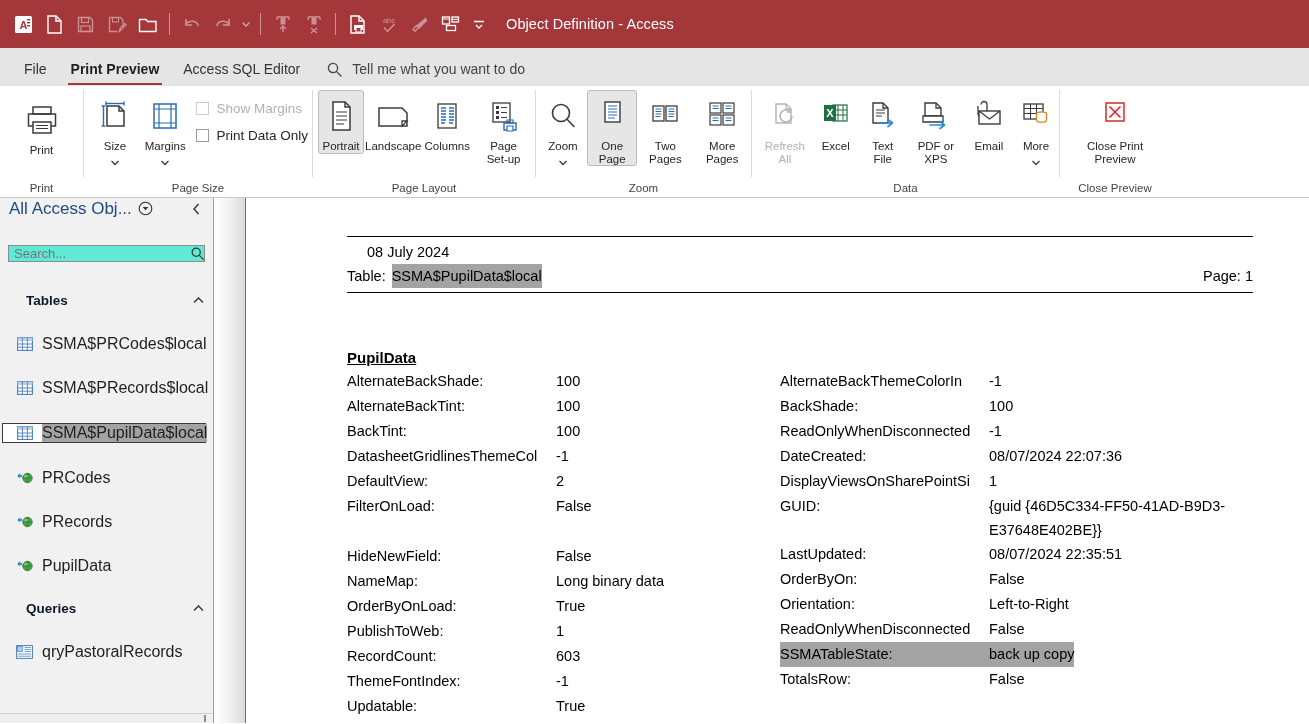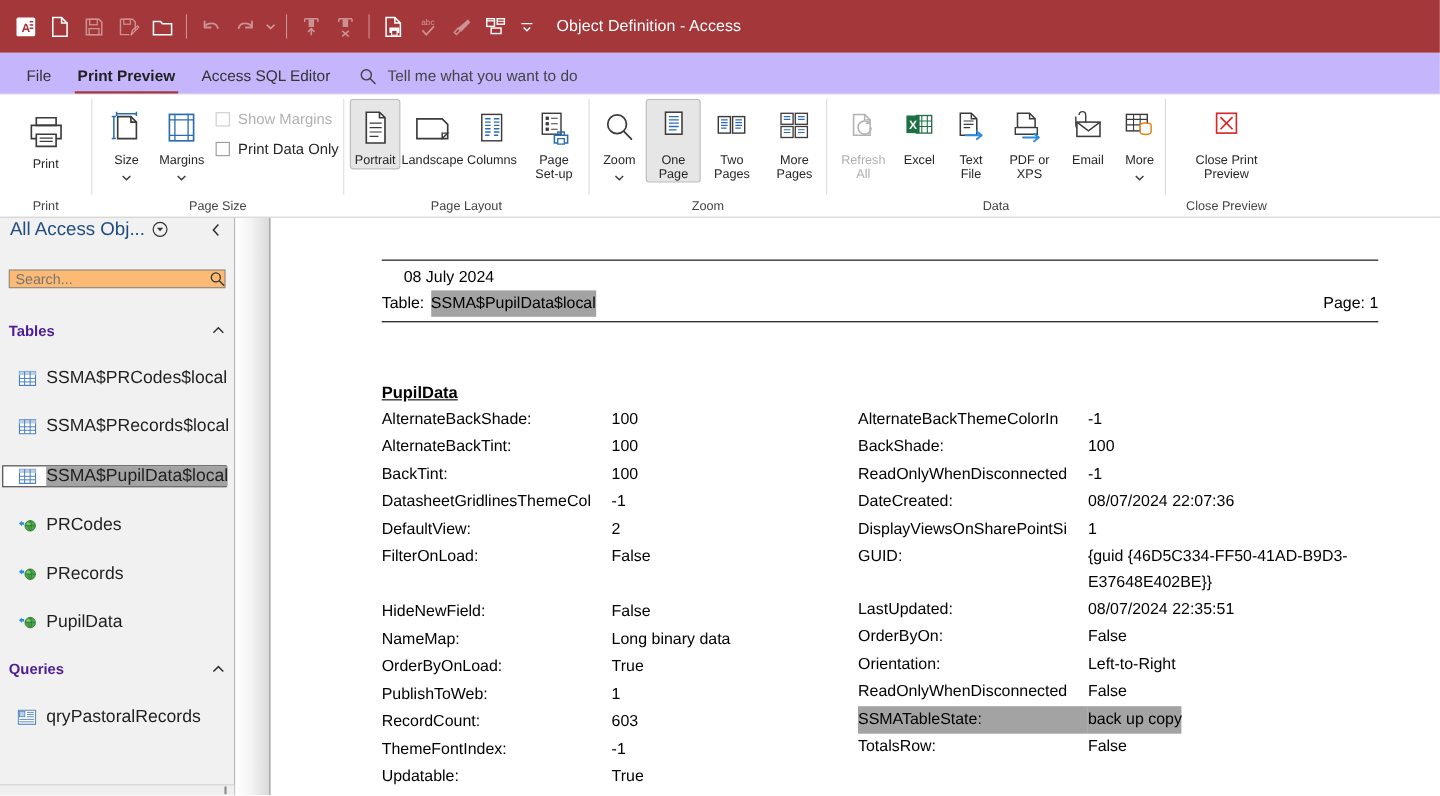--- a/index.html
+++ b/index.html
@@ -24,21 +24,21 @@
   .qbtn.dis{ opacity:.45; }
   .qsep{ width:1px; height:22px; background:rgba(255,255,255,.45); margin:0 6px; }
   .qcaret{ width:16px; height:34px; display:flex; align-items:center; justify-content:center; cursor:pointer; }
   .qdrop{ width:22px; height:34px; display:flex; align-items:center; justify-content:center; cursor:pointer; margin-left:2px;}
   .wintitle{
     color:#fff; font-size:14.5px; margin-left:16px; letter-spacing:.1px; white-space:nowrap;
   }
 
   
   .tabstrip{
-    height:38px; background:#c4b5fd; display:flex; align-items:flex-end;
+    height:38px; background:#e5e5e5; display:flex; align-items:flex-end;
     border-bottom:1px solid #e4e4e4; position:relative;
   }
   .tab{
     font-size:14px; color:#333; padding:0 12px; height:32px; line-height:32px;
     cursor:pointer; position:relative; white-space:nowrap;
   }
   .tab.first{ margin-left:12px; }
   .tab.active{ font-weight:bold; color:#1f1f1f; }
   .tab.active:after{
     content:""; position:absolute; left:9px; right:9px; bottom:0px; height:2.5px; background:#a4373a;
@@ -87,30 +87,30 @@
     width:214px; background:#f1f1f1; border-right:1px solid #9e9e9e;
     display:flex; flex-direction:column; position:relative;gap:26px;
   }
   .navhead{
     height:33px; display:flex; align-items:center; padding:0 6px 0 9px; gap:6px;
   }
   .navhead .t{ font-size:17px; color:#1e4c80; white-space:nowrap; }
   .navhead .dd{ cursor:pointer; display:flex; align-items:center; }
   .navhead .col{ margin-left:auto; cursor:pointer; display:flex; align-items:center; padding:0 4px;}
   .searchbox{
-    margin:0 8px 4px 8px; height:23px; background:#fdba74; border:1px solid #8c8c8c;
+    margin:0 8px 4px 8px; height:23px; background:#5eead4; border:1px solid #8c8c8c;
     display:flex; align-items:center; padding:0 5px; cursor:text;
   }
   .searchbox input{
     border:0; outline:0; flex:1; font-size:13px; font-family:"Liberation Sans", sans-serif; color:#444;
     background:transparent;
   }
   .grouphdr{
-    height:25px; display:flex; align-items:center; padding:0 8px 0 8px;
-    font-size:13.5px; font-weight:bold; color:#4c1d95; cursor:pointer;
+    height:25px; display:flex; align-items:center; padding:0 8px 0 26px;
+    font-size:13.5px; font-weight:bold; color:#0f172a; cursor:pointer;
   }
   .grouphdr .chev{ margin-left:auto; }
   .navitem{
     height:25px; display:flex; align-items:center; gap:9px; padding-left:16px; cursor:pointer;
     position:relative;
   }
   .navitem.selected{
     background:#ffffff; border:1px solid #3a3a3a; margin:0 7px 0 2px; padding-left:13px; height:25px;
   }
   .navitem .nm{ font-size:16px; color:#1f1f1f; white-space:nowrap; }

